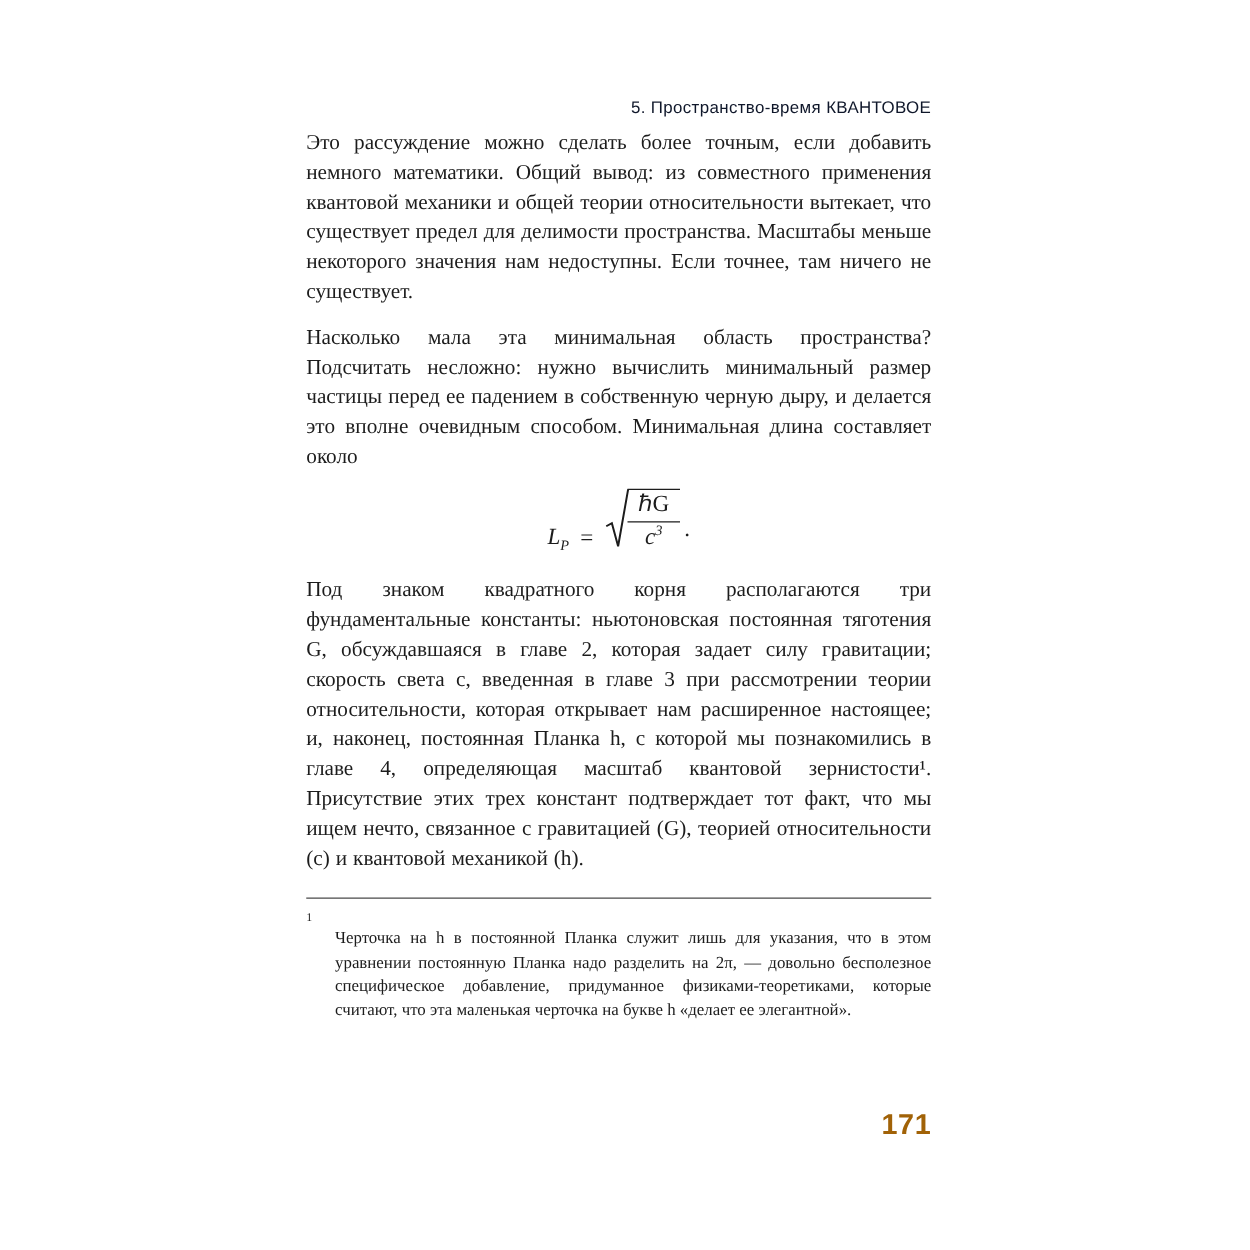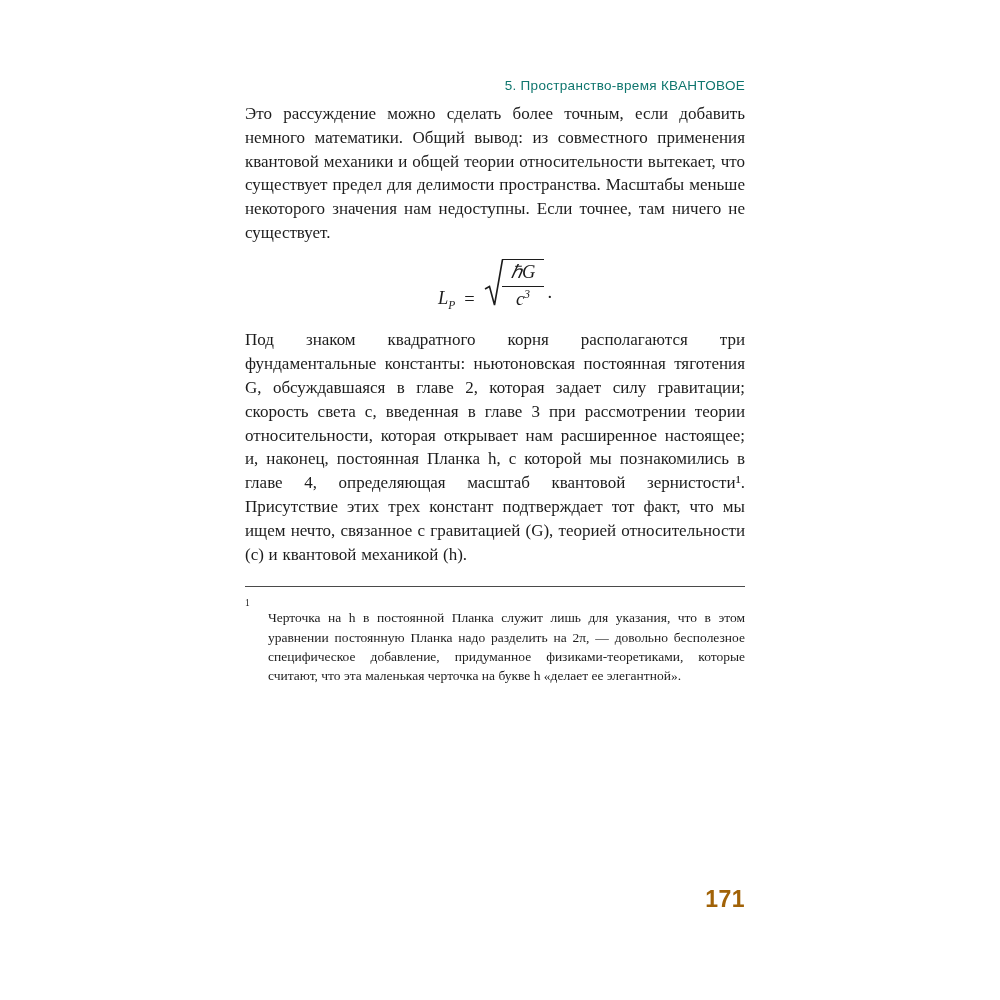--- a/index.html
+++ b/index.html
@@ -11,21 +11,21 @@
     font-family: "Liberation Serif", serif;
     color: #1c1c1c;
   }
   .running-head {
     position: absolute;
     top: 78px; left: 245px; width: 500px;
     text-align: right;
     font-family: "Liberation Sans", sans-serif;
     font-size: 13.5px;
     letter-spacing: 0.3px;
-    color: #0f766e;
+    color: #0f172a;
   }
   .content {
     position: absolute;
     left: 245px; top: 102px; width: 500px;
   }
   .para {
     font-size: 17px;
     line-height: 1.4;
     text-align: justify;
     margin-bottom: 13px;
@@ -52,21 +52,20 @@
   .f-rad-svg { display: block; }
   .f-frac {
     display: inline-flex;
     flex-direction: column;
     align-items: center;
     border-top: 1.6px solid #1c1c1c;
     margin-left: -2px;
     margin-top: 1px;
   }
   .f-num {
-    font-style: italic;
     line-height: 1.12;
     padding: 2px 9px 3px;
     border-bottom: 1.3px solid #1c1c1c;
   }
   .f-den {
     font-style: italic;
     line-height: 1.12;
     padding: 1px 9px 1px;
   }
   .f-den sup { font-size: 11.5px; font-style: italic; }
@@ -105,20 +104,21 @@
 <body>
 
 <div class="page">
 
   <div class="running-head">5. Пространство-время КВАНТОВОЕ</div>
 
   <div class="content">
 
     <p class="para">Это рассуждение можно сделать более точным, если добавить немного математики. Общий вывод: из совместного применения квантовой механики и общей теории относительности вытекает, что существует предел для делимости пространства. Масштабы меньше некоторого значения нам недоступны. Если точнее, там ничего не существует.</p>
 
+    <p class="para">Насколько мала эта минимальная область пространства? Подсчитать несложно: нужно вычислить минимальный размер частицы перед ее падением в собственную черную дыру, и делается это вполне очевидным способом. Минимальная длина составляет около</p>
 
     <div class="formula">
       <span class="f-lhs"><span>L</span><sub>P</sub></span>
       <span class="f-eq">=</span>
       <span class="f-sqrt">
         <svg class="f-rad-svg" width="20" height="52" viewBox="0 0 20 52" aria-label="√">
           <path d="M1 31 L5.5 28.5 L10.5 47 L18.5 1.5" fill="none" stroke="#1c1c1c" stroke-width="1.6"></path>
         </svg>
         <span class="f-frac">
           <span class="f-num">ℏG</span>

